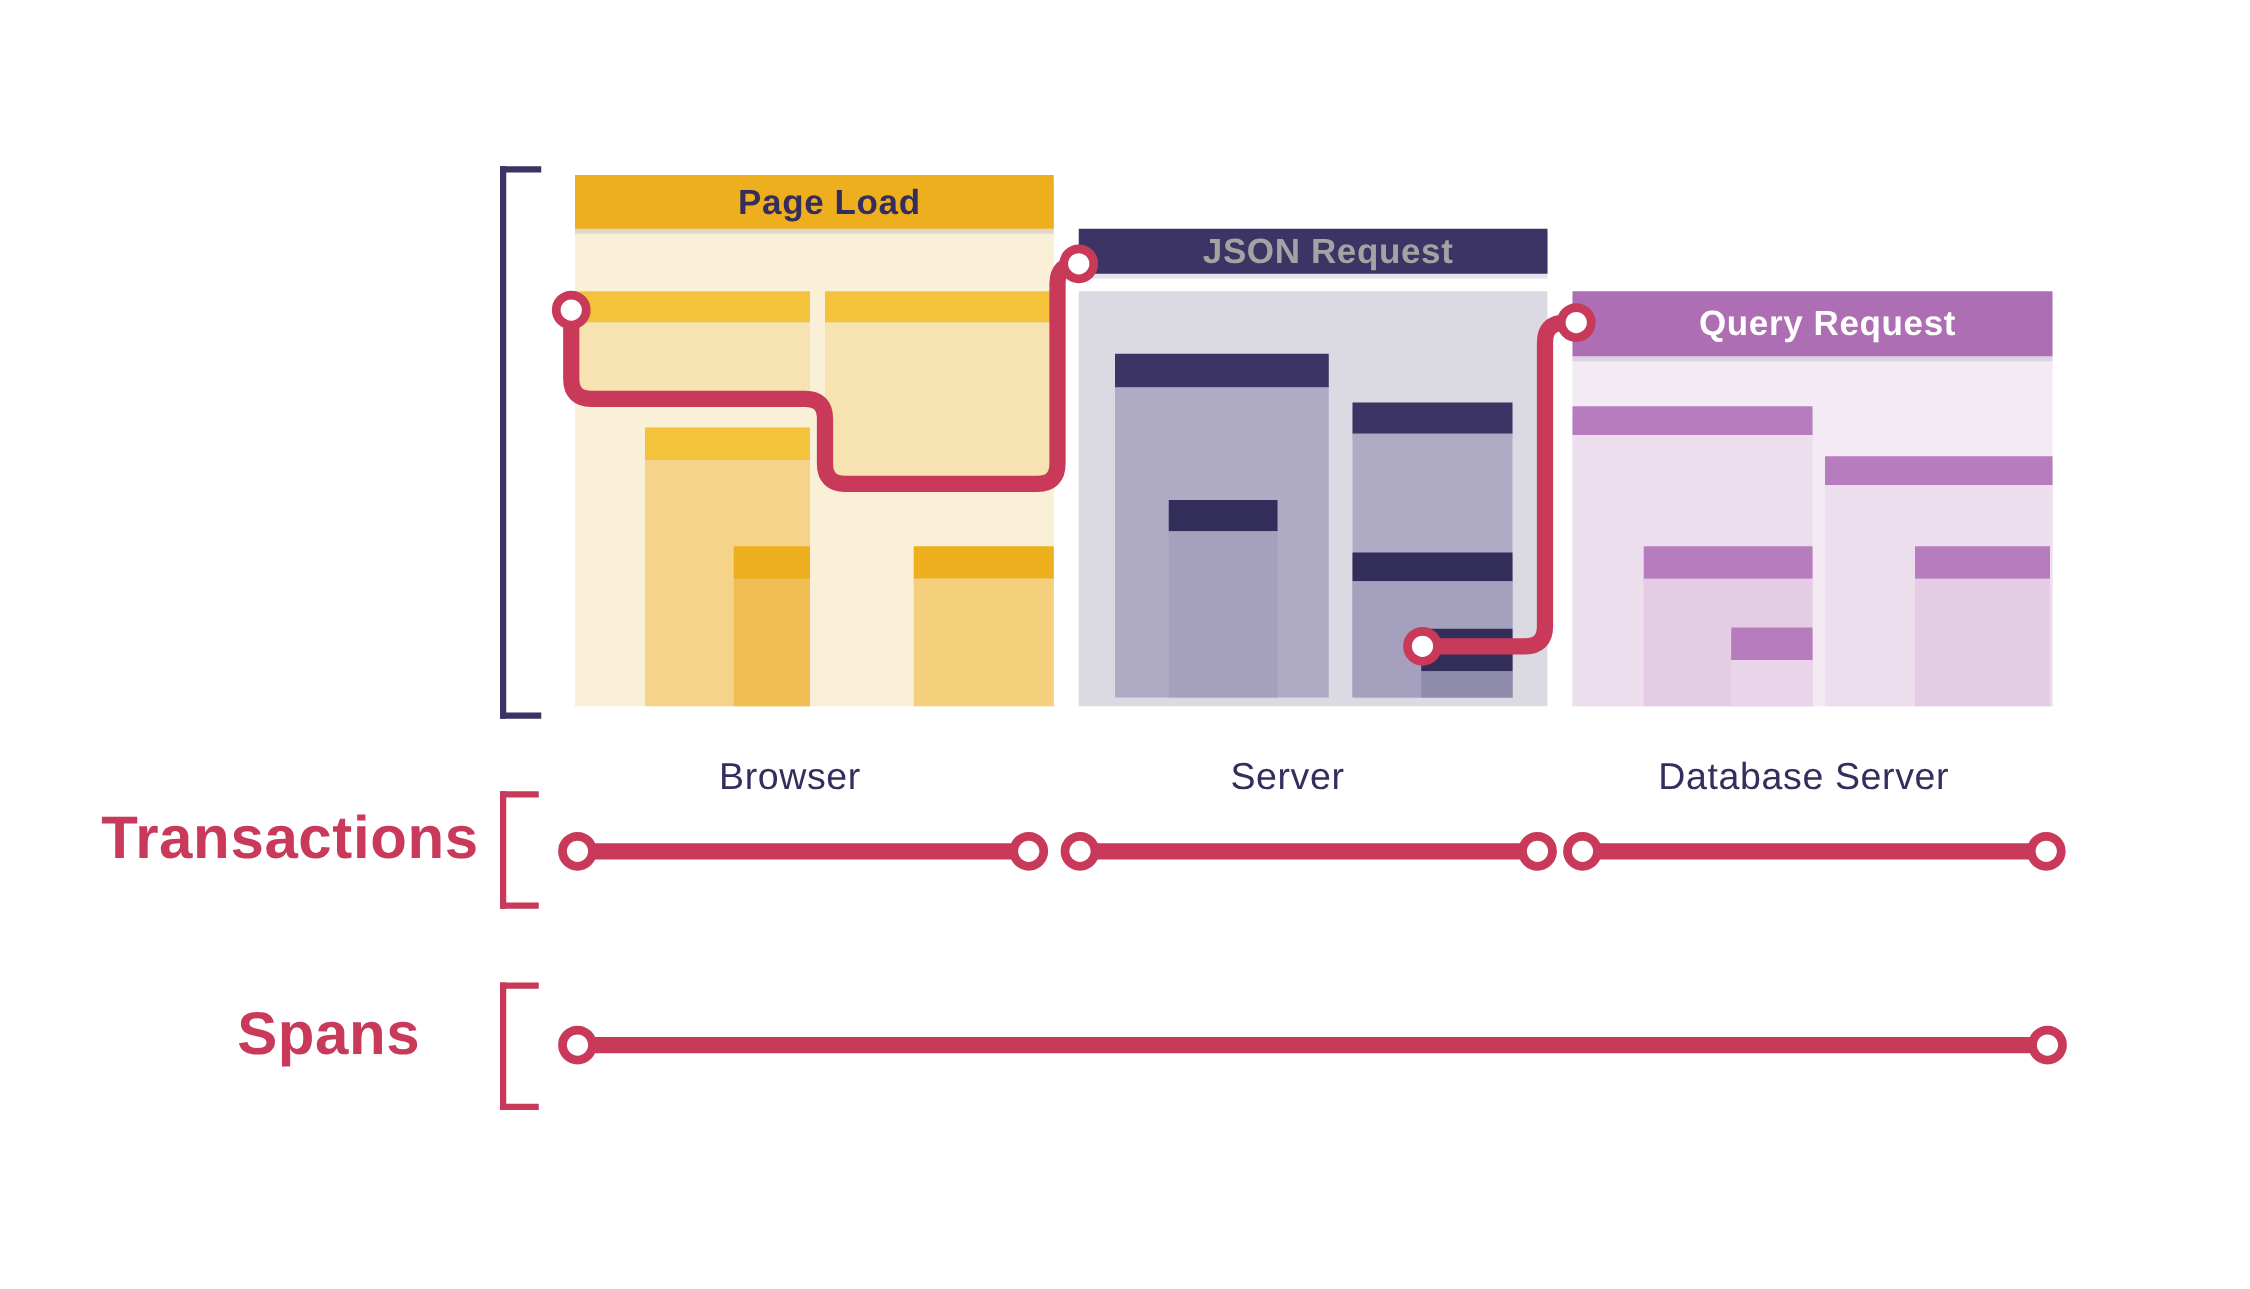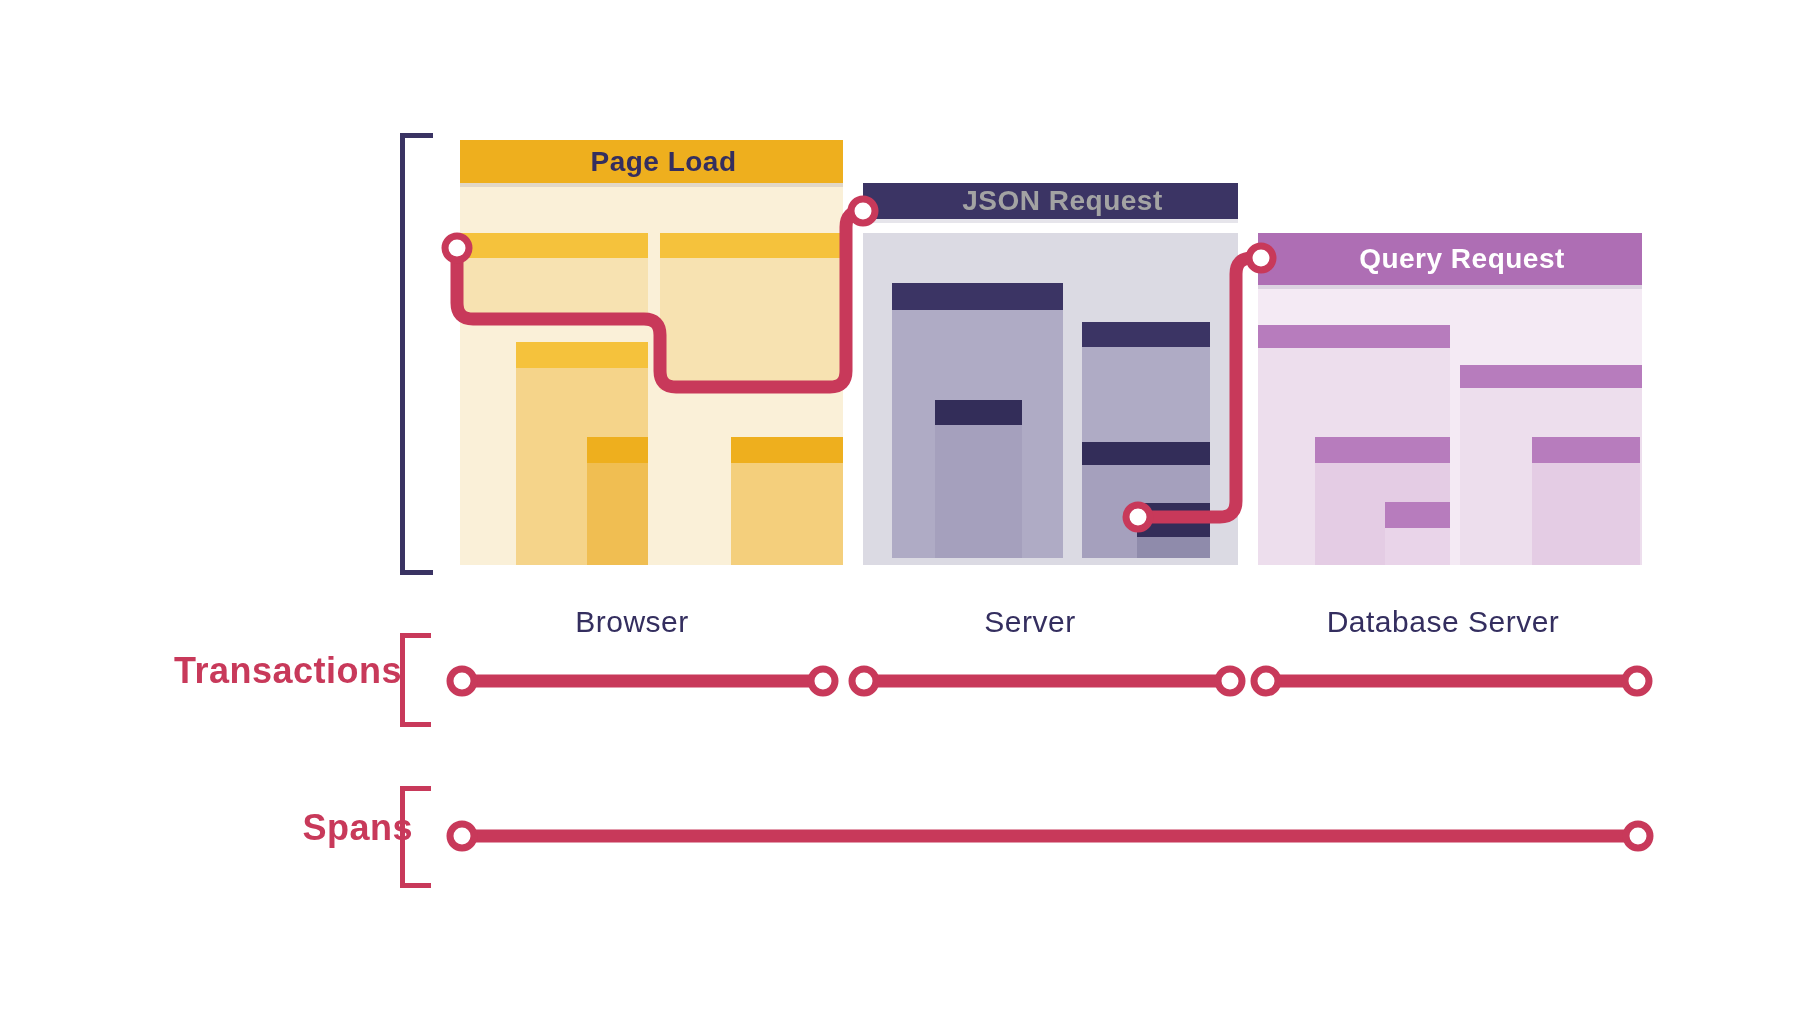--- a/index.html
+++ b/index.html
@@ -11,21 +11,21 @@
     overflow:hidden;
   }
   
   .row-label{
     position:absolute;
     font-weight:700;
     text-align:center;
     letter-spacing:.5px;
   }
   .row-label.navy{color:var(--navy-text);font-size:37px;line-height:46px;}
-  .row-label.red{color:var(--red);font-size:36px;line-height:46px;text-align:right;}
+  .row-label.red{color:var(--red);font-size:48px;line-height:46px;}
   
   .bracket{position:absolute;}
   .bracket.navy{
     border-left:5px solid var(--bracket-navy);
     border-top:5px solid var(--bracket-navy);
     border-bottom:5px solid var(--bracket-navy);
   }
   .bracket.red{
     border-left:5px solid var(--red);
     border-top:5px solid var(--red);

